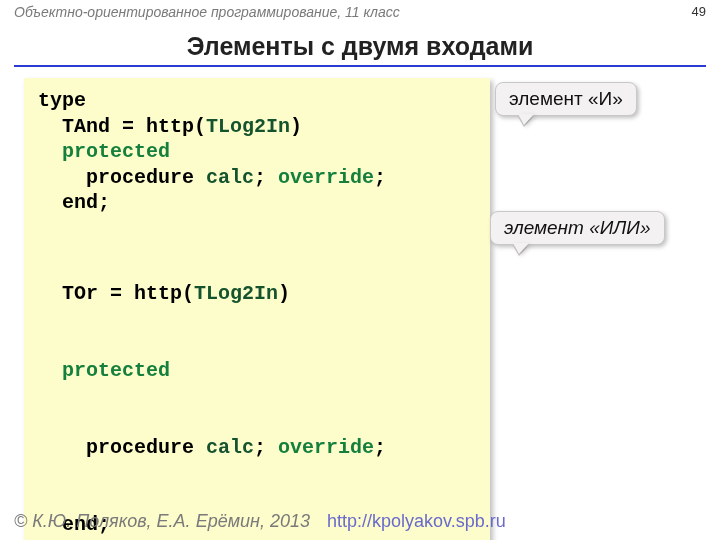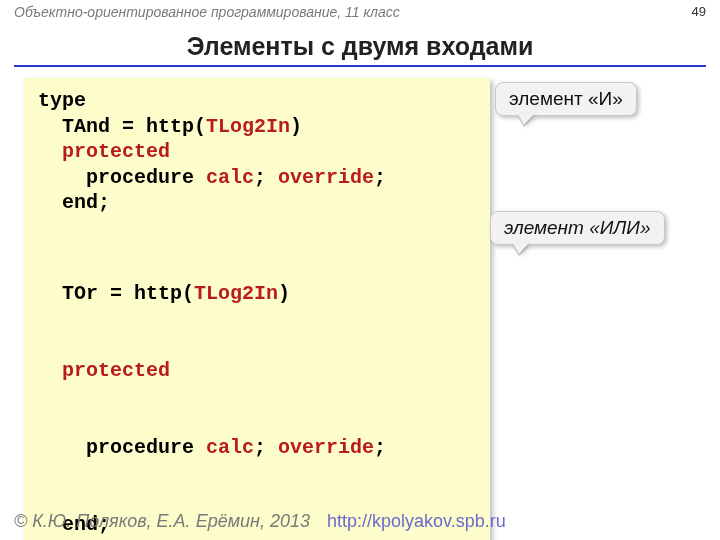--- a/index.html
+++ b/index.html
@@ -45,22 +45,22 @@
     background: #fdfccb;
     box-shadow: 3px 3px 5px rgba(0,0,0,0.25);
     padding: 10px 14px 12px 14px;
     font-family: "Courier New", monospace;
     font-size: 20px;
     font-weight: bold;
     line-height: 1.28;
     color: #000;
   }
   .code-box .block2 { margin-top: 14px; }
-  .kw-blue { color: #b91c1c; text-align: center; }
-  .kw-green { color: #b91c1c; }
+  .kw-blue { color: #15803d; text-align: center; }
+  .kw-green { color: #14532d; }
   .callout {
     position: absolute;
     background: #f3f1f1;
     border: 1px solid #c9c7c7;
     border-radius: 8px;
     padding: 5px 13px;
     font-size: 19px;
     color: #111;
     box-shadow: 2px 2px 4px rgba(0,0,0,0.25);
   }

